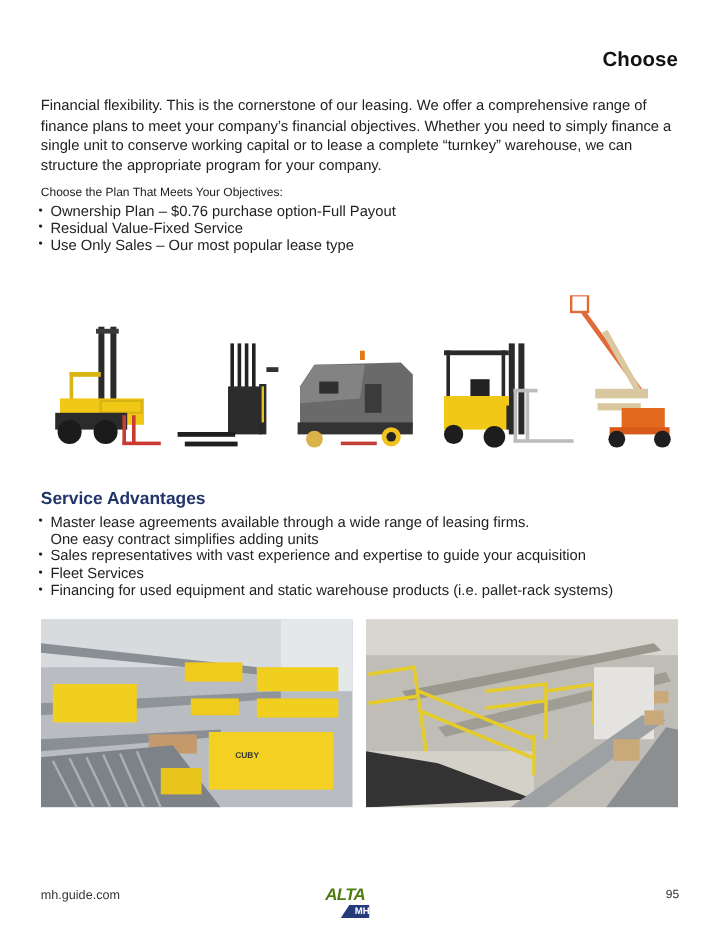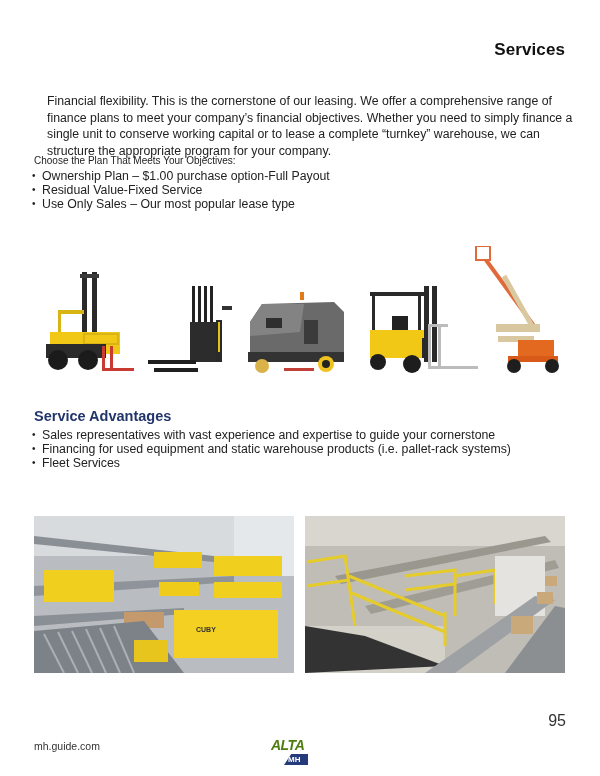--- a/index.html
+++ b/index.html
@@ -1,47 +1,47 @@
 <!DOCTYPE html>
 <html><head>
 <meta charset="utf-8">
 <style>
   html, body { margin: 0; padding: 0; background: #ffffff; }
   body { width: 600px; height: 776px; position: relative; overflow: hidden;
          font-family: "Liberation Sans", "DejaVu Sans", sans-serif; color: #1f1f1f; }
   .page-title { position: absolute; right: 35px; top: 40px; font-size: 17px; font-weight: bold; color: #111; letter-spacing: 0.1px; }
-  .intro { position: absolute; left: 34px; top: 80px; width: 532px; font-size: 12.3px; line-height: 16.5px; color: #222; margin: 13px; }
+  .intro { position: absolute; left: 34px; top: 80px; width: 532px; font-size: 12.3px; line-height: 16.5px; color: #222; margin: 0; }
   .plans-head { position: absolute; left: 34px; top: 155px; font-size: 10px; color: #222; margin: 0; }
   ul.bullets { list-style: none; margin: 0; padding: 0; }
   ul.bullets li { position: relative; padding-left: 10px; font-size: 12.3px; line-height: 14.2px; color: #222; }
   ul.bullets li::before { content: "\2022"; position: absolute; left: 0; top: 0; font-size: 10px; }
   .plans-list { position: absolute; left: 32px; top: 169px; width: 530px; }
   .equip-row { position: absolute; left: 36px; top: 236px; width: 530px; height: 140px; }
   .equip { position: absolute; bottom: 0; }
   .svc-title { position: absolute; left: 34px; top: 408px; font-size: 14.5px; font-weight: bold; color: #22356b; margin: 0; }
   .svc-list { position: absolute; left: 32px; top: 428px; width: 540px; }
   .svc-list li .line2 { display: block; }
   .photo { position: absolute; top: 516px; width: 260px; height: 157px; overflow: hidden; }
   .photo svg { display: block; }
   .footer-url { position: absolute; left: 34px; top: 740px; font-size: 10.5px; color: #333; }
-  .footer-page { position: absolute; right: 34px; top: 712px; font-size: 16px; color: #333; }
+  .footer-page { position: absolute; right: 34px; top: 740px; font-size: 10px; color: #333; }
   .logo { position: absolute; left: 271px; top: 738px; width: 40px; height: 30px; }
   .logo-alta { position: absolute; left: 0; top: 0; font-size: 14px; font-weight: bold; font-style: italic; color: #4d7c0f; letter-spacing: -0.5px; line-height: 14px; }
-  .logo-mh { position: absolute; left: 13px; top: 16px; width: 24px; height: 11px; background: #243a7a; clip-path: polygon(30% 0, 100% 0, 100% 100%, 0 100%); color: #fff; font-size: 8px; font-weight: bold; text-align: left; line-height: 11px; padding-left: 4px; box-sizing: border-box; }
+  .logo-mh { position: absolute; left: 13px; top: 16px; width: 24px; height: 11px; background: #243a7a; clip-path: polygon(30% 0, 100% 0, 100% 100%, 0 100%); color: #fff; font-size: 8px; font-weight: bold; text-align: right; line-height: 11px; padding-left: 4px; box-sizing: border-box; }
 </style>
 </head>
 <body>
 
-<div class="page-title">Services</div>
+<div class="page-title">Choose</div>
 
 <p class="intro">Financial flexibility. This is the cornerstone of our leasing. We offer a comprehensive range of finance plans to meet your company’s financial objectives. Whether you need to simply finance a single unit to conserve working capital or to lease a complete “turnkey” warehouse, we can structure the appropriate program for your company.</p>
 
 <p class="plans-head">Choose the Plan That Meets Your Objectives:</p>
 <ul class="bullets plans-list">
-  <li>Ownership Plan – $1.00 purchase option-Full Payout</li>
+  <li>Ownership Plan – $0.76 purchase option-Full Payout</li>
   <li>Residual Value-Fixed Service</li>
   <li>Use Only Sales – Our most popular lease type</li>
 </ul>
 
 <div class="equip-row">
 
   <svg class="equip" style="left:8px" width="92" height="104" viewBox="0 0 92 104">
     <rect x="38" y="0" width="5" height="80" fill="#2a2a2a"></rect>
     <rect x="48" y="0" width="5" height="80" fill="#2a2a2a"></rect>
     <rect x="36" y="2" width="19" height="4" fill="#3a3a3a"></rect>
@@ -108,23 +108,27 @@
     <rect x="24" y="90" width="36" height="6" fill="#d8c79f"></rect>
     <rect x="44" y="94" width="36" height="20" fill="#e2691f"></rect>
     <rect x="34" y="110" width="50" height="6" fill="#d85a18"></rect>
     <circle cx="40" cy="120" r="7" fill="#1e1e1e"></circle>
     <circle cx="78" cy="120" r="7" fill="#1e1e1e"></circle>
   </svg>
 </div>
 
 <h2 class="svc-title">Service Advantages</h2>
 <ul class="bullets svc-list">
-  <li>Sales representatives with vast experience and expertise to guide your cornerstone</li>
+  <li>
+    <span>Master lease agreements available through a wide range of leasing firms.</span>
+    <span class="line2">One easy contract simplifies adding units</span>
+  </li>
+  <li>Sales representatives with vast experience and expertise to guide your acquisition</li>
+  <li>Fleet Services</li>
   <li>Financing for used equipment and static warehouse products (i.e. pallet-rack systems)</li>
-  <li>Fleet Services</li>
 </ul>
 
 <div class="photo" style="left:34px">
   <svg width="260" height="157" viewBox="0 0 260 157">
     <rect width="260" height="157" fill="#b9bcc0"></rect>
     <rect x="0" y="0" width="260" height="40" fill="#d8dbde"></rect>
     <rect x="200" y="0" width="60" height="60" fill="#e5e8ea"></rect>
     <polygon points="0,20 180,40 180,46 0,28" fill="#8a8f95"></polygon>
     <polygon points="0,70 200,60 200,66 0,80" fill="#8f949a"></polygon>
     <polygon points="0,100 150,92 150,98 0,110" fill="#8a8f95"></polygon>

